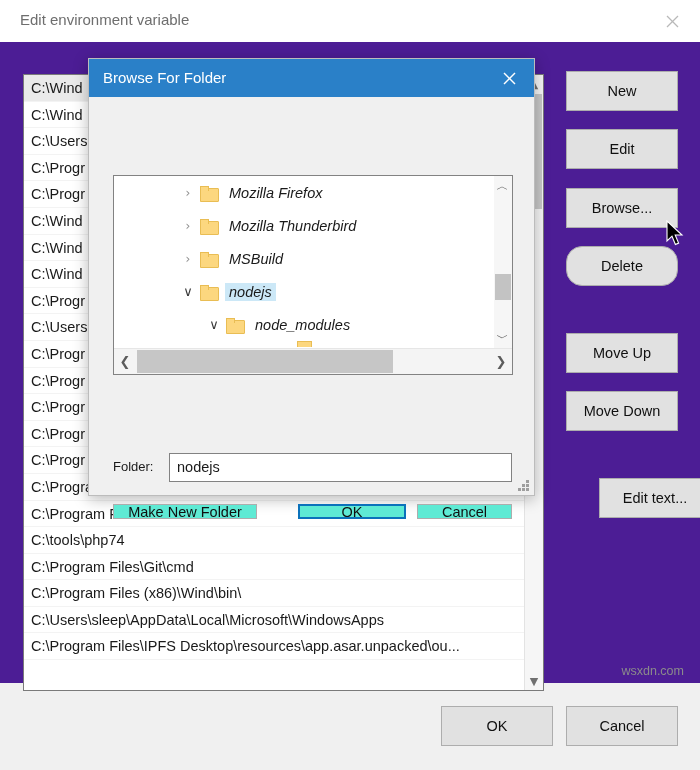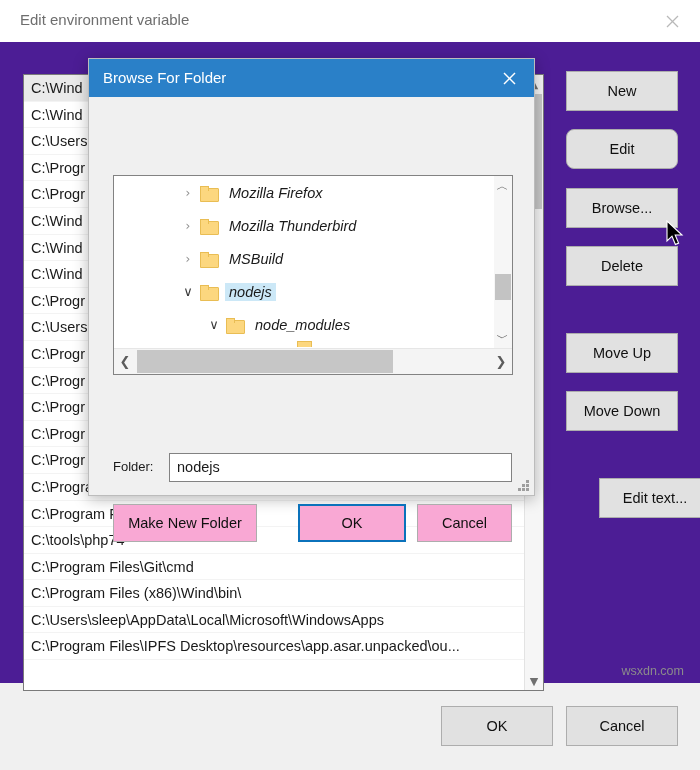--- a/index.html
+++ b/index.html
@@ -219,22 +219,22 @@
     background: #ffffff; border: 1px solid #828282;
     font-size: 14.5px; color: #1a1a1a;
     padding: 0 0 0 7px;
     line-height: 27px;
     white-space: nowrap; overflow: hidden;
     font-family: "Liberation Sans", sans-serif;
   }
 
   .bff-btn {
     position: absolute; top: 445px;
-    background: #f9a8d4; border: 1px solid #adadad;
-    font-size: 14.5px; color: #101010; height: 38px;
+    background: #5eead4; border: 1px solid #adadad;
+    font-size: 14.5px; color: #101010; height: 15px;
     display: flex; align-items: center; justify-content: center;
     cursor: default;
   }
   .bff-btn.mk { left: 24px; width: 144px; }
   .bff-btn.ok {
     left: 209px; width: 108px;
     border: 2px solid #0b72bb;
   }
   .bff-btn.cc { left: 328px; width: 95px; }
 
@@ -297,23 +297,23 @@
         </div>
       <div class="lsb">
         <div class="lsb-up">▲</div>
         <div class="lsb-thumb"></div>
         <div class="lsb-dn">▼</div>
       </div>
     </div>
 
     <div id="side-buttons">
         <div class="btn side-btn" style="top: 29px;">New</div>
-        <div class="btn side-btn" style="top: 87px; border-radius: 8px;">Edit</div>
+        <div class="btn side-btn" style="top: 87px;">Edit</div>
         <div class="btn side-btn" style="top: 146px;">Browse...</div>
-        <div class="btn side-btn" style="top: 204px;">Delete</div>
+        <div class="btn side-btn" style="top: 204px; border-radius: 16px;">Delete</div>
         <div class="btn side-btn" style="top: 291px;">Move Up</div>
         <div class="btn side-btn" style="top: 349px;">Move Down</div>
         <div class="btn side-btn" style="top: 436px; margin-left: 33px;">Edit text...</div>
       </div>
 
     <div class="btn bottom-btn" style="left:441px;">OK</div>
     <div class="btn bottom-btn" style="left:566px;">Cancel</div>
 
     <div class="watermark">wsxdn.com</div>
   </div>

